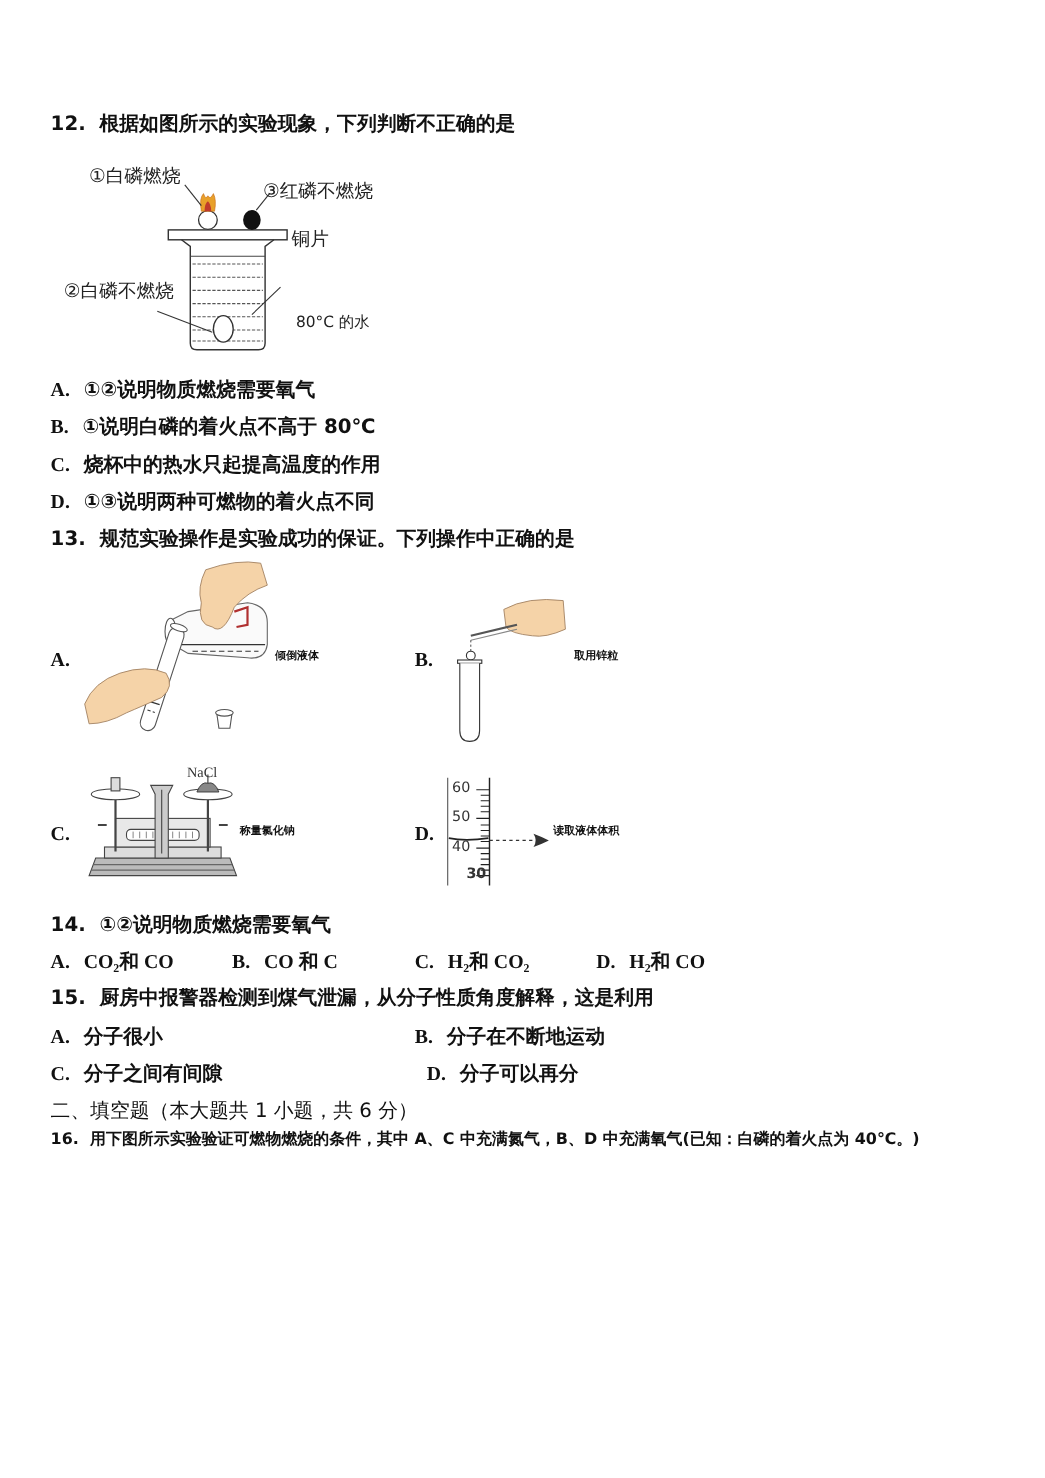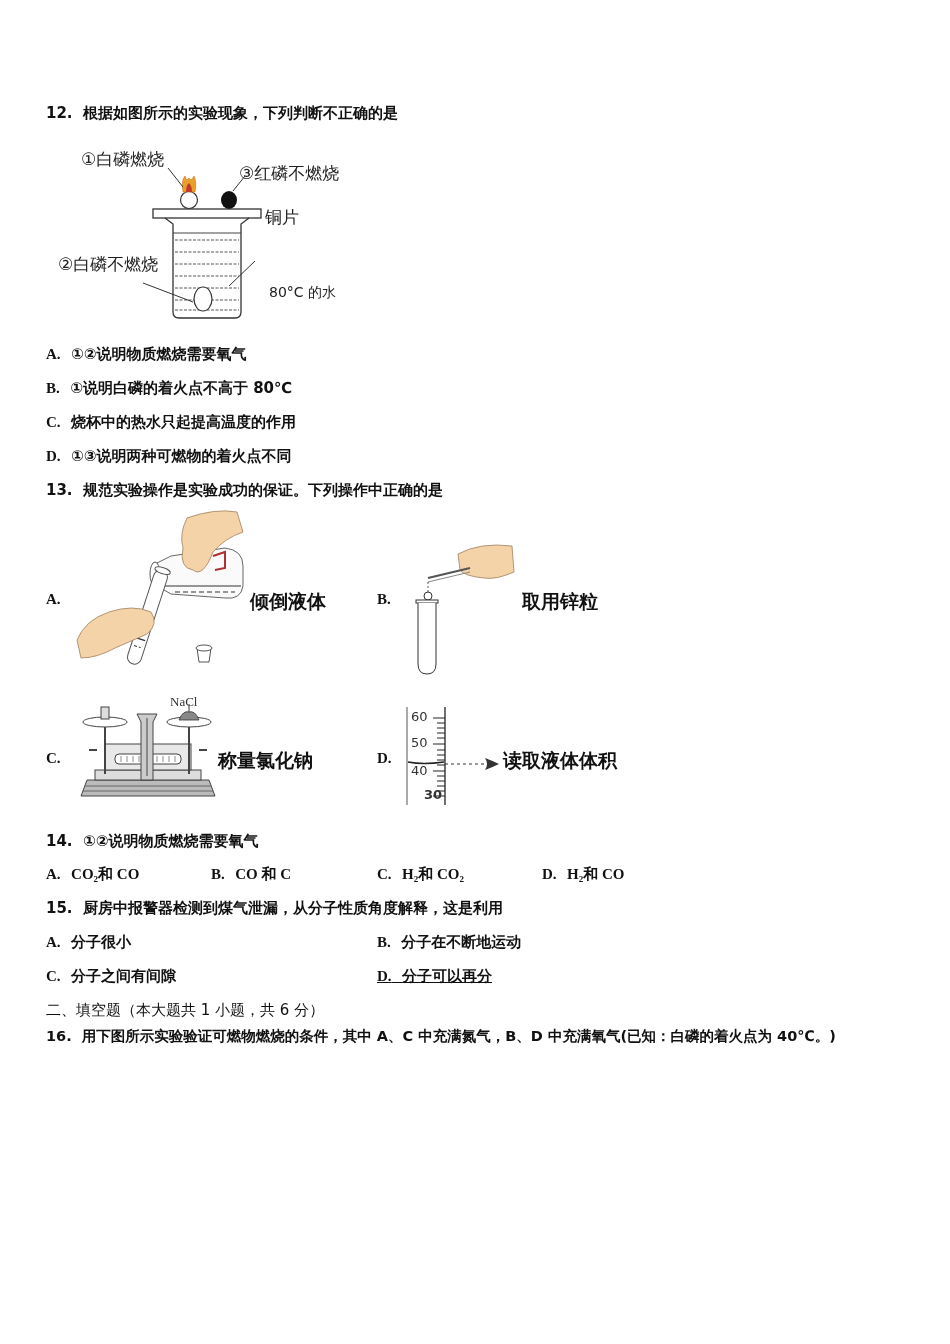--- a/index.html
+++ b/index.html
@@ -1,22 +1,22 @@
 <!DOCTYPE html>
 <html><head>
 <meta charset="utf-8">
 <style>
   html, body { margin:0; padding:0; background:#ffffff; }
   body { width:950px; height:1344px; position:relative; overflow:hidden;
          font-family:"DejaVu Sans","Liberation Sans",sans-serif; color:#111; }
-  .line { position:absolute; font-size:15px; line-height:20px; white-space:nowrap; font-weight:bold; }
+  .line { position:absolute; font-size:18px; line-height:20px; white-space:nowrap; font-weight:bold; }
   .serif { font-family:"Liberation Serif","DejaVu Serif",serif; }
   .opt-letter { font-family:"Liberation Serif","DejaVu Serif",serif; font-weight:bold; }
   .fig { position:absolute; }
-  .caption { position:absolute; font-size:19px; font-weight:bold; white-space:nowrap; }
+  .caption { position:absolute; font-size:10px; font-weight:bold; white-space:nowrap; }
   .lbl { position:absolute; font-size:15px; font-weight:normal; white-space:nowrap; color:#222; }
 </style>
 </head>
 <body>
 
 <div class="line" style="left:46px;top:103px;">
   <span>12.</span>&nbsp;
   <span>根据如图所示的实验现象，下列判断不正确的是</span>
 </div>
 
@@ -243,21 +243,21 @@
   <span>分子很小</span>
 </div>
 <div class="line" style="left:377px;top:932px;">
   <span class="opt-letter">B.</span>&nbsp;
   <span>分子在不断地运动</span>
 </div>
 <div class="line" style="left:46px;top:966px;">
   <span class="opt-letter">C.</span>&nbsp;
   <span>分子之间有间隙</span>
 </div>
-<div class="line" style="left:377px;top:966px;text-decoration:underline;">
+<div class="line" style="left:388px;top:966px;">
   <span class="opt-letter">D.</span>&nbsp;
   <span>分子可以再分</span>
 </div>
 
 <div class="line" style="left:46px;top:1000px;font-weight:normal;">二、填空题（本大题共 1 小题，共 6 分）</div>
 
 <div class="line" style="left:46px;top:1026px;font-size:14.5px;">
   <span>16.</span>&nbsp;
   <span>用下图所示实验验证可燃物燃烧的条件，其中 A、C 中充满氮气，B、D 中充满氧气(已知：白磷的着火点为 40℃。)</span>
 </div>

